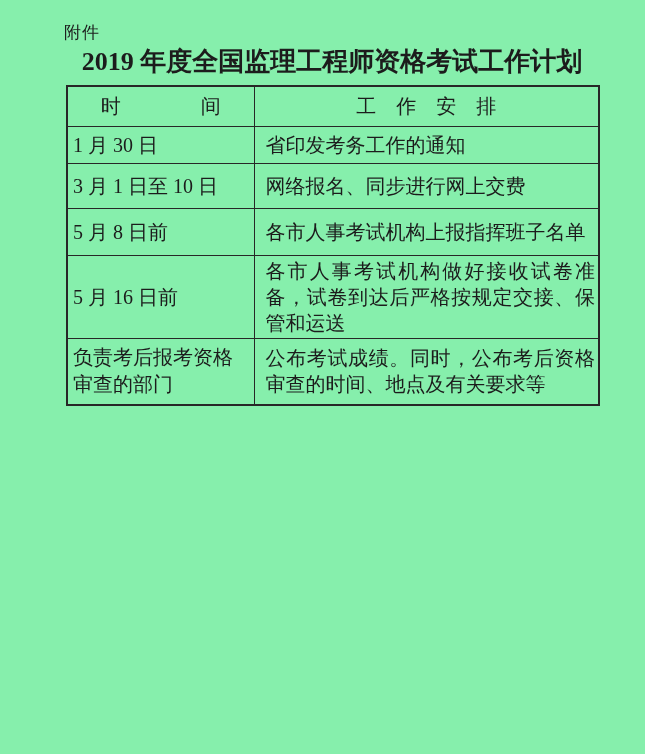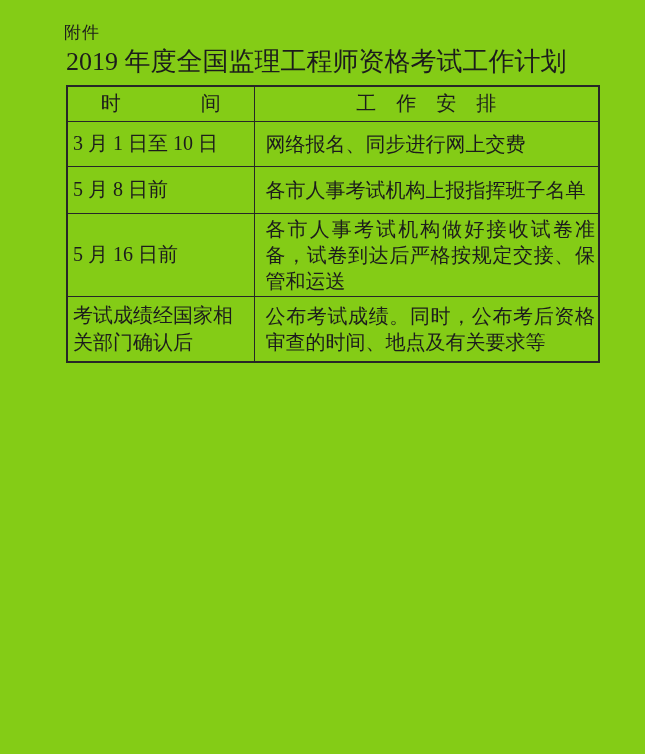--- a/index.html
+++ b/index.html
@@ -11,38 +11,38 @@
     width: 645px;
     height: 754px;
     font-family: "Liberation Serif", "DejaVu Serif", serif;
     color: #1c1c1c;
     overflow: hidden;
   }
   .page {
     position: relative;
     width: 645px;
     height: 754px;
-    background: #84cc16;
+    background: #86efac;
   }
   .attachment-label {
     position: absolute;
     left: 64px;
     top: 21px;
     font-size: 17px;
     letter-spacing: 1px;
     white-space: nowrap;
   }
   .doc-title {
     position: absolute;
     left: 66px;
     top: 46px;
     width: 532px;
-    text-align: left;
+    text-align: center;
     font-size: 26px;
-    font-weight: normal;
+    font-weight: bold;
     white-space: nowrap;
     line-height: 32px;
   }
   table.schedule {
     position: absolute;
     left: 66px;
     top: 85px;
     width: 532px;
     border-collapse: collapse;
     table-layout: fixed;
@@ -51,21 +51,21 @@
   table.schedule th,
   table.schedule td {
     border: 1px solid #272727;
     font-size: 20px;
     font-weight: normal;
     vertical-align: middle;
     overflow: hidden;
   }
   table.schedule th {
     text-align: center;
-    padding: 0;
+    padding: 6px;
     white-space: nowrap;
   }
   td.cell-time {
     padding: 2px 2px 2px 5px;
     line-height: 27px;
     text-align: left;
   }
   td.cell-task {
     padding: 2px 3px 2px 11px;
     line-height: 26px;
@@ -86,32 +86,36 @@
   <table class="schedule">
     <colgroup>
       <col class="col-time">
       <col class="col-task">
     </colgroup>
     <tbody>
       <tr style="height:35px">
         <th>时　　　　间</th>
         <th>工　作　安　排</th>
       </tr>
+      <tr style="height:37px">
+        <td class="cell-time">1 月 30 日</td>
+        <td class="cell-task">省印发考务工作的通知</td>
+      </tr>
       <tr style="height:45px">
         <td class="cell-time">3 月 1 日至 10 日</td>
         <td class="cell-task">网络报名、同步进行网上交费</td>
       </tr>
       <tr style="height:47px">
         <td class="cell-time">5 月 8 日前</td>
         <td class="cell-task">各市人事考试机构上报指挥班子名单</td>
       </tr>
       <tr style="height:77px">
         <td class="cell-time">5 月 16 日前</td>
         <td class="cell-task">各市人事考试机构做好接收试卷准备，试卷到达后严格按规定交接、保管和运送</td>
       </tr>
       <tr style="height:66px">
-        <td class="cell-time">考试成绩经国家相关部门确认后</td>
+        <td class="cell-time">负责考后报考资格审查的部门</td>
         <td class="cell-task">公布考试成绩。同时，公布考后资格审查的时间、地点及有关要求等</td>
       </tr>
     </tbody>
   </table>
 
 </div>
 
 </body></html>

